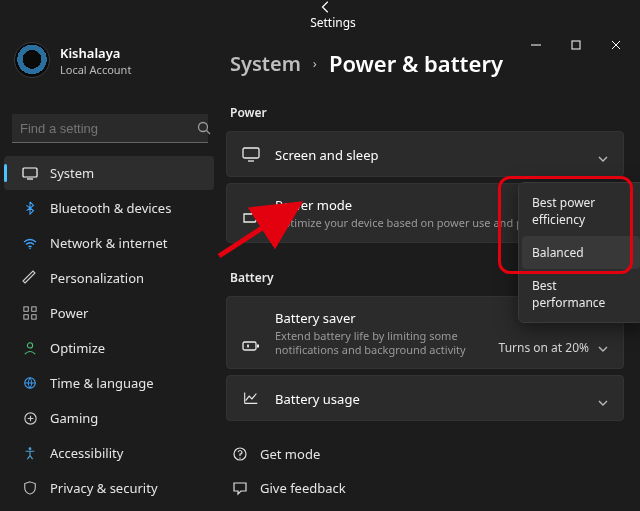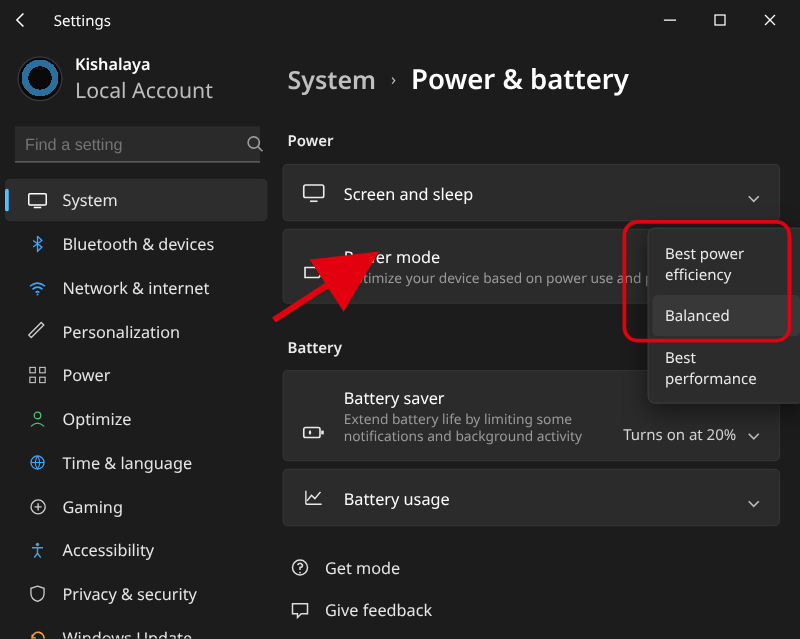--- a/index.html
+++ b/index.html
@@ -9,22 +9,23 @@
     color: #ffffff;
     font-family: "Segoe UI", system-ui, sans-serif;
     font-size: 13px;
     position: relative;
   }
   
   .titlebar {
     height: 32px;
     display: flex;
     align-items: center;
-    padding: 0 4px 0 5px;
+    padding: 0 4px 0 30px;
     color: #ffffff;
+    flex-direction: column;
   }
   .titlebar .back {
     width: 24px; height: 24px;
     display: flex; align-items: center; justify-content: center;
     margin-right: 14px;
   }
   .titlebar .title { font-size: 12px; }
   .winbtns { margin-left: auto; display: flex; }
   .winbtn { width: 40px; height: 28px; display: flex; align-items: center; justify-content: center; }
   .winbtn svg { width: 10px; height: 10px; }
@@ -43,24 +44,24 @@
     display: flex; align-items: center;
     padding: 4px 14px 12px 14px;
     gap: 10px;
   }
   .avatar {
     width: 36px; height: 36px; border-radius: 50%;
     background: radial-gradient(circle at 50% 48%, #0a0a0a 0 38%, #2a6f9e 38% 60%, #0a0a0a 60% 100%);
     border: 1px solid #3a3a3a;
   }
   .profile .name { font-size: 13px; font-weight: 600; }
-  .profile .sub { font-size: 17px; color: #bdbdbd; }
+  .profile .sub { font-size: 11px; color: #bdbdbd; }
 
   .search {
-    margin: 6px 12px 12px 12px;
+    margin: 24px 12px 12px 12px;
     display: flex; align-items: center;
     background: #2a2a2a;
     border-bottom: 1px solid #666;
     padding: 6px 8px;
   }
   .search input {
     flex: 1; background: transparent; border: none; outline: none;
     color: #ccc; font-size: 13px;
   }
   .search .sicon { width: 16px; height: 16px; opacity: .7; }

